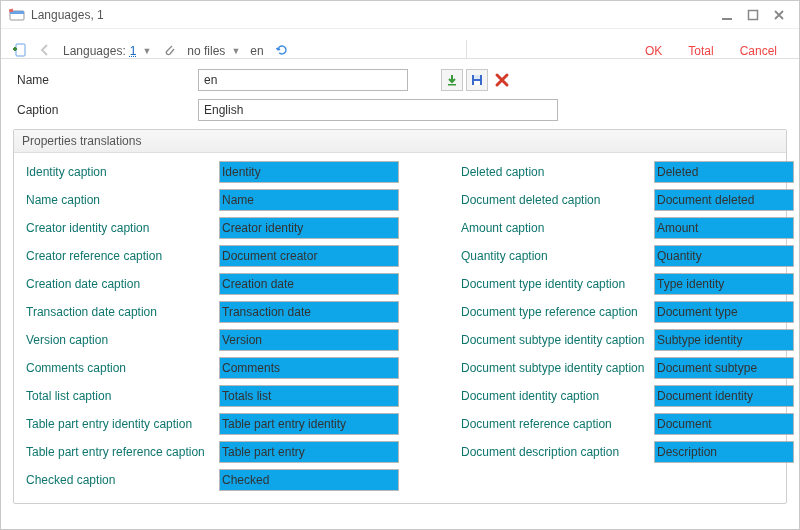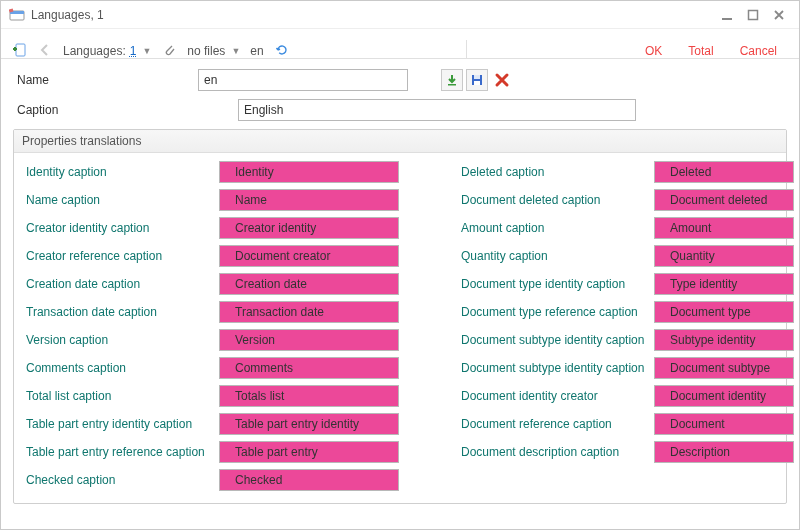--- a/index.html
+++ b/index.html
@@ -70,21 +70,21 @@
   }
   .form-row input.txt {
     height:22px;
     border:1px solid #b8b8b8;
     padding:1px 5px;
     font: inherit;
     color:#333;
     background:#fff;
   }
   .name-field { width: 210px; }
-  .caption-field { width: 398px; margin-left: 40px; }
+  .caption-field { width: 360px; }
   .btn-gap { width: 30px; }
   .mini-btn {
     width:22px; height:22px;
     border:1px solid #c9c9c9;
     background:#f5f5f5;
     display:flex; align-items:center; justify-content:center;
     margin-left:3px;
     cursor:pointer;
   }
   
@@ -105,25 +105,25 @@
   .grid {
     display:grid;
     grid-template-columns: 195px 180px 60px 195px 120px;
     row-gap:6px;
     align-items:center;
   }
   .grid .glbl { color:#0f766e; padding-left:2px; }
   .grid input.gtxt {
     height:22px;
     border:1px solid #b8b8b8;
-    padding:1px 15px;
+    padding:1px 2px;
     font: inherit;
     color:#333;
     width:100%;
-    background:#ec4899;
+    background:#0ea5e9;
   }
   .grid .col4 input.gtxt { width: 140px; }
   
   .dd { font-size:9px; color:#888; margin-left:2px; }
 </style>
 </head>
 <body>
 
 <div class="window">
 
@@ -265,21 +265,21 @@
           <div class="glbl">Document subtype identity caption</div>
           <div class="col4"><input class="gtxt" value="Subtype identity" style=""></div>
           <div class="glbl">Comments caption</div>
           <div><input class="gtxt" value="Comments" style=""></div>
           <div></div>
           <div class="glbl">Document subtype identity caption</div>
           <div class="col4"><input class="gtxt" value="Document subtype" style=""></div>
           <div class="glbl">Total list caption</div>
           <div><input class="gtxt" value="Totals list" style=""></div>
           <div></div>
-          <div class="glbl">Document identity creator</div>
+          <div class="glbl">Document identity caption</div>
           <div class="col4"><input class="gtxt" value="Document identity" style=""></div>
           <div class="glbl">Table part entry identity caption</div>
           <div><input class="gtxt" value="Table part entry identity" style=""></div>
           <div></div>
           <div class="glbl">Document reference caption</div>
           <div class="col4"><input class="gtxt" value="Document" style=""></div>
           <div class="glbl">Table part entry reference caption</div>
           <div><input class="gtxt" value="Table part entry" style=""></div>
           <div></div>
           <div class="glbl">Document description caption</div>

